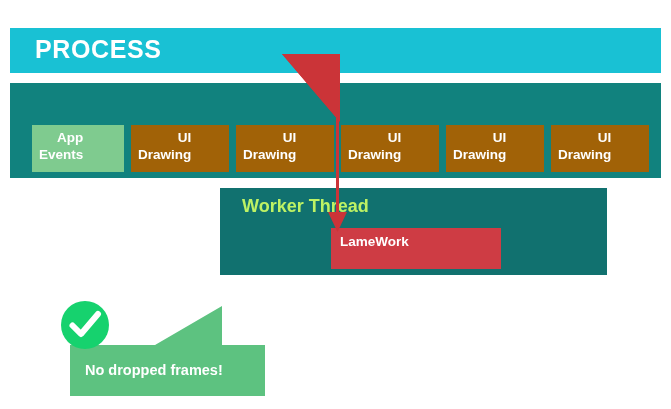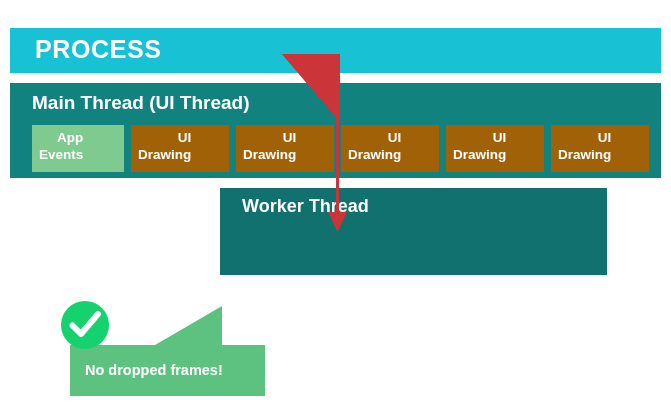--- a/index.html
+++ b/index.html
@@ -145,21 +145,21 @@
     height: 87px;
     background: #11716F;
     box-sizing: border-box;
   }
   .worker-label {
     position: absolute;
     left: 22px;
     top: 8px;
     font-size: 18px;
     font-weight: bold;
-    color: #ffffff;
+    color: #bef264;
     white-space: nowrap;
   }
   .lamework-block {
     position: absolute;
     left: 111px;
     top: 40px;
     width: 170px;
     height: 41px;
     background: #CE3C44;
   }
@@ -208,21 +208,20 @@
 </head>
 <body>
 
 <div id="stage">
 
   <div class="process-bar">
     <div class="process-label">PROCESS</div>
   </div>
 
   <div class="main-thread-bar">
-    <div class="main-thread-label">Main Thread (UI Thread)</div>
 
     <div class="blocks-row">
       <div class="work-block app-events">
         <span class="block-text">App
 Events</span>
       </div>
       <div class="work-block">
         <span class="block-text">UI
 Drawing</span>
       </div>
@@ -240,20 +239,23 @@
       </div>
       <div class="work-block">
         <span class="block-text">UI
 Drawing</span>
       </div>
     </div>
   </div>
 
   <div class="worker-box">
     <div class="worker-label">Worker Thread</div>
+    <div class="lamework-block">
+      <span class="block-text">LameWork</span>
+    </div>
   </div>
 
   <svg class="callout-tail" width="90" height="70" viewBox="0 0 90 70">
     <polygon points="0,0 45,0 82,68 24,0" fill="#CB3438"></polygon>
     <polygon points="24,0 82,0 82,68" fill="#CB3438"></polygon>
   </svg>
 
 
   <svg class="arrow-down" width="32" height="116" viewBox="0 0 32 116">
     <line x1="15.5" y1="0" x2="15.5" y2="98" stroke="#CB3438" stroke-width="3"></line>

